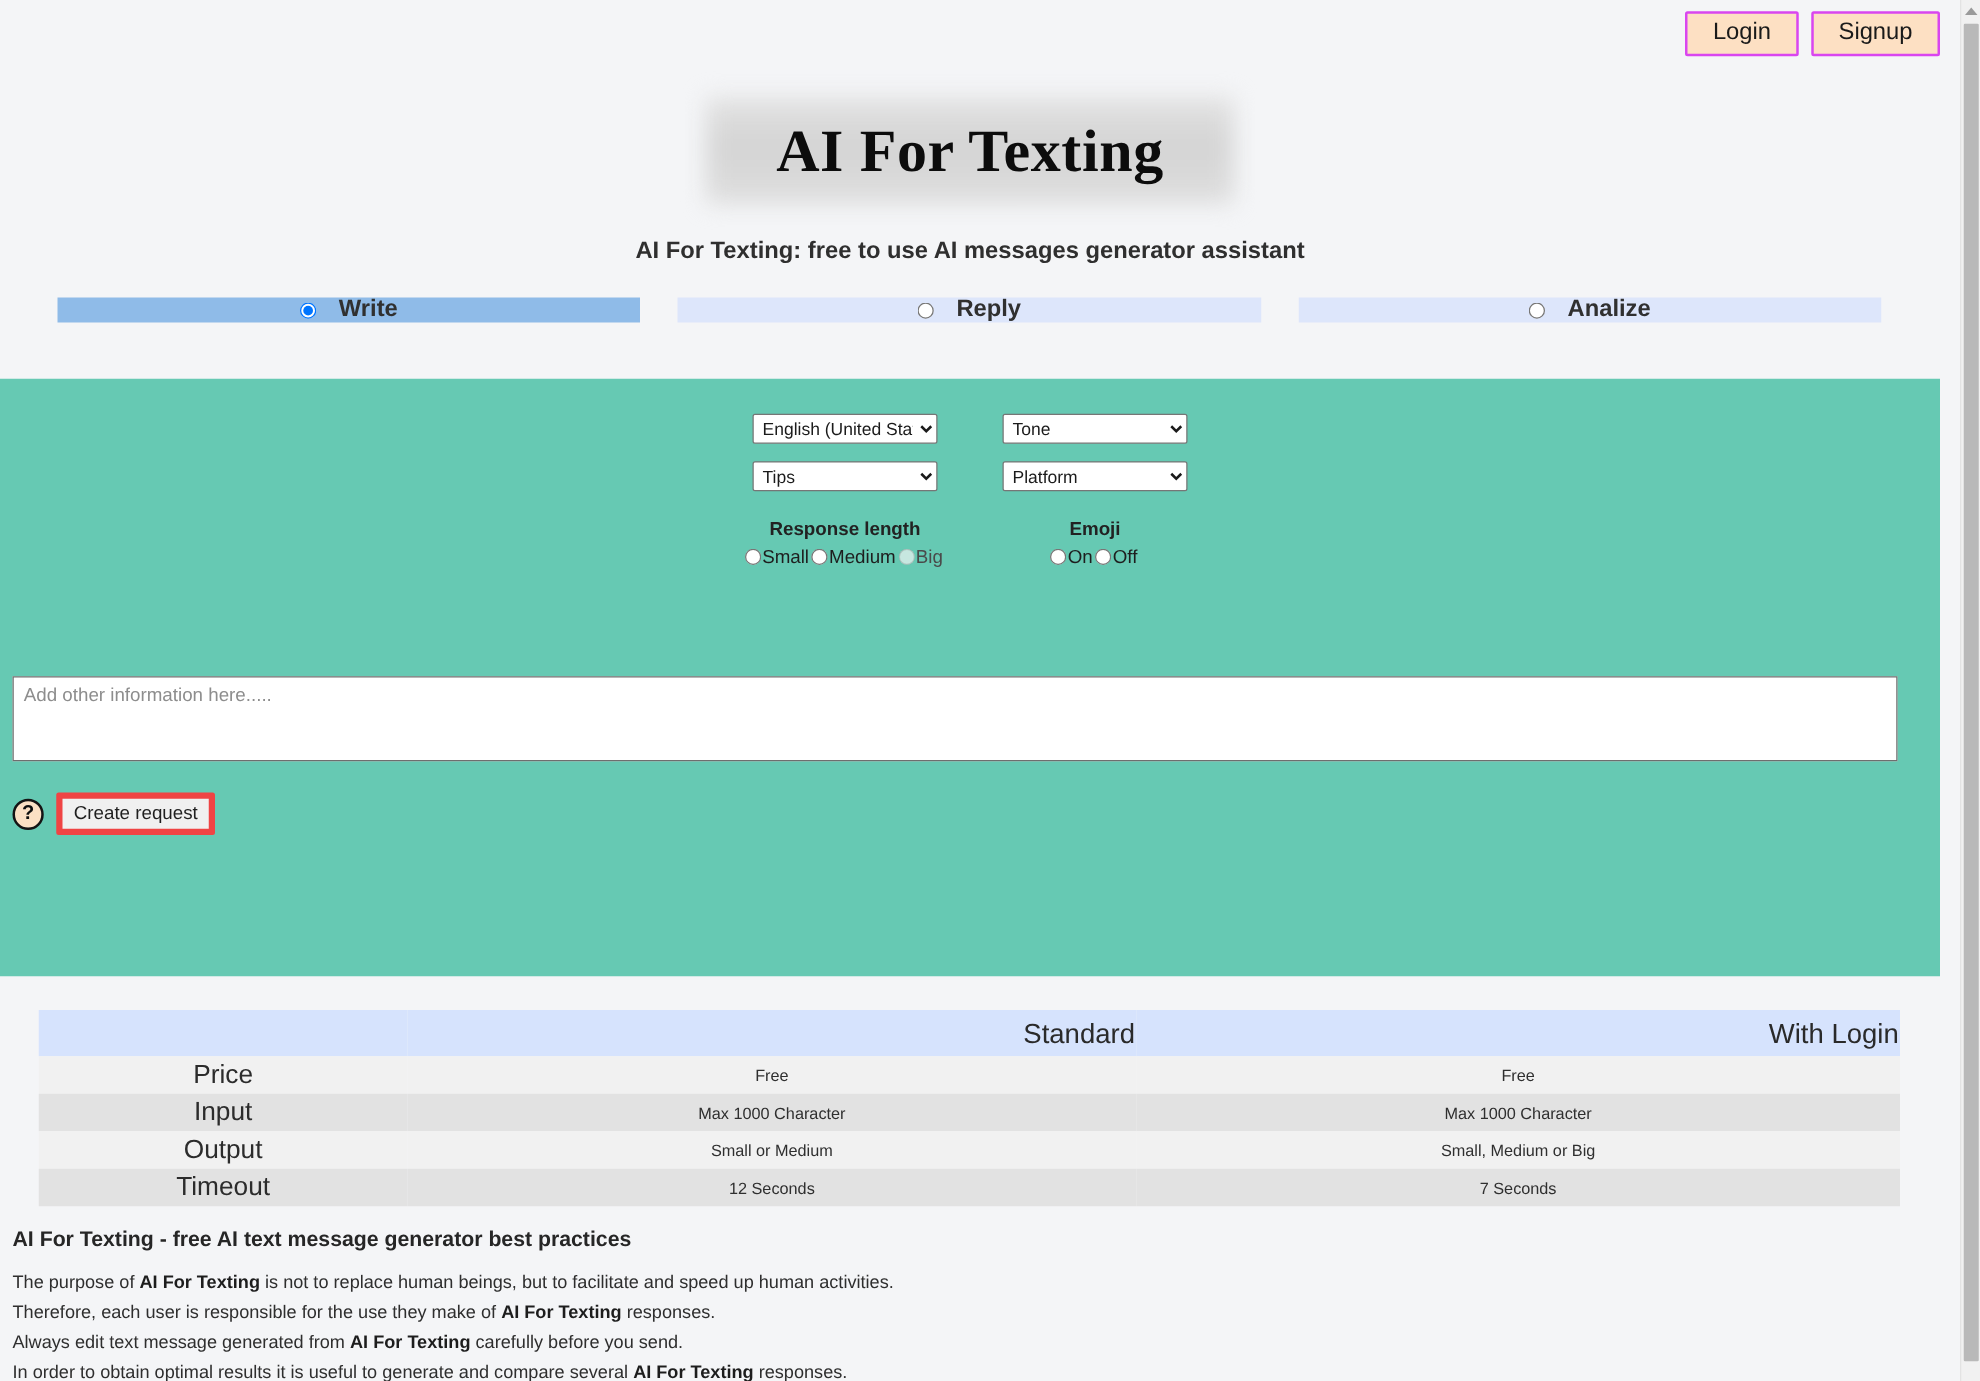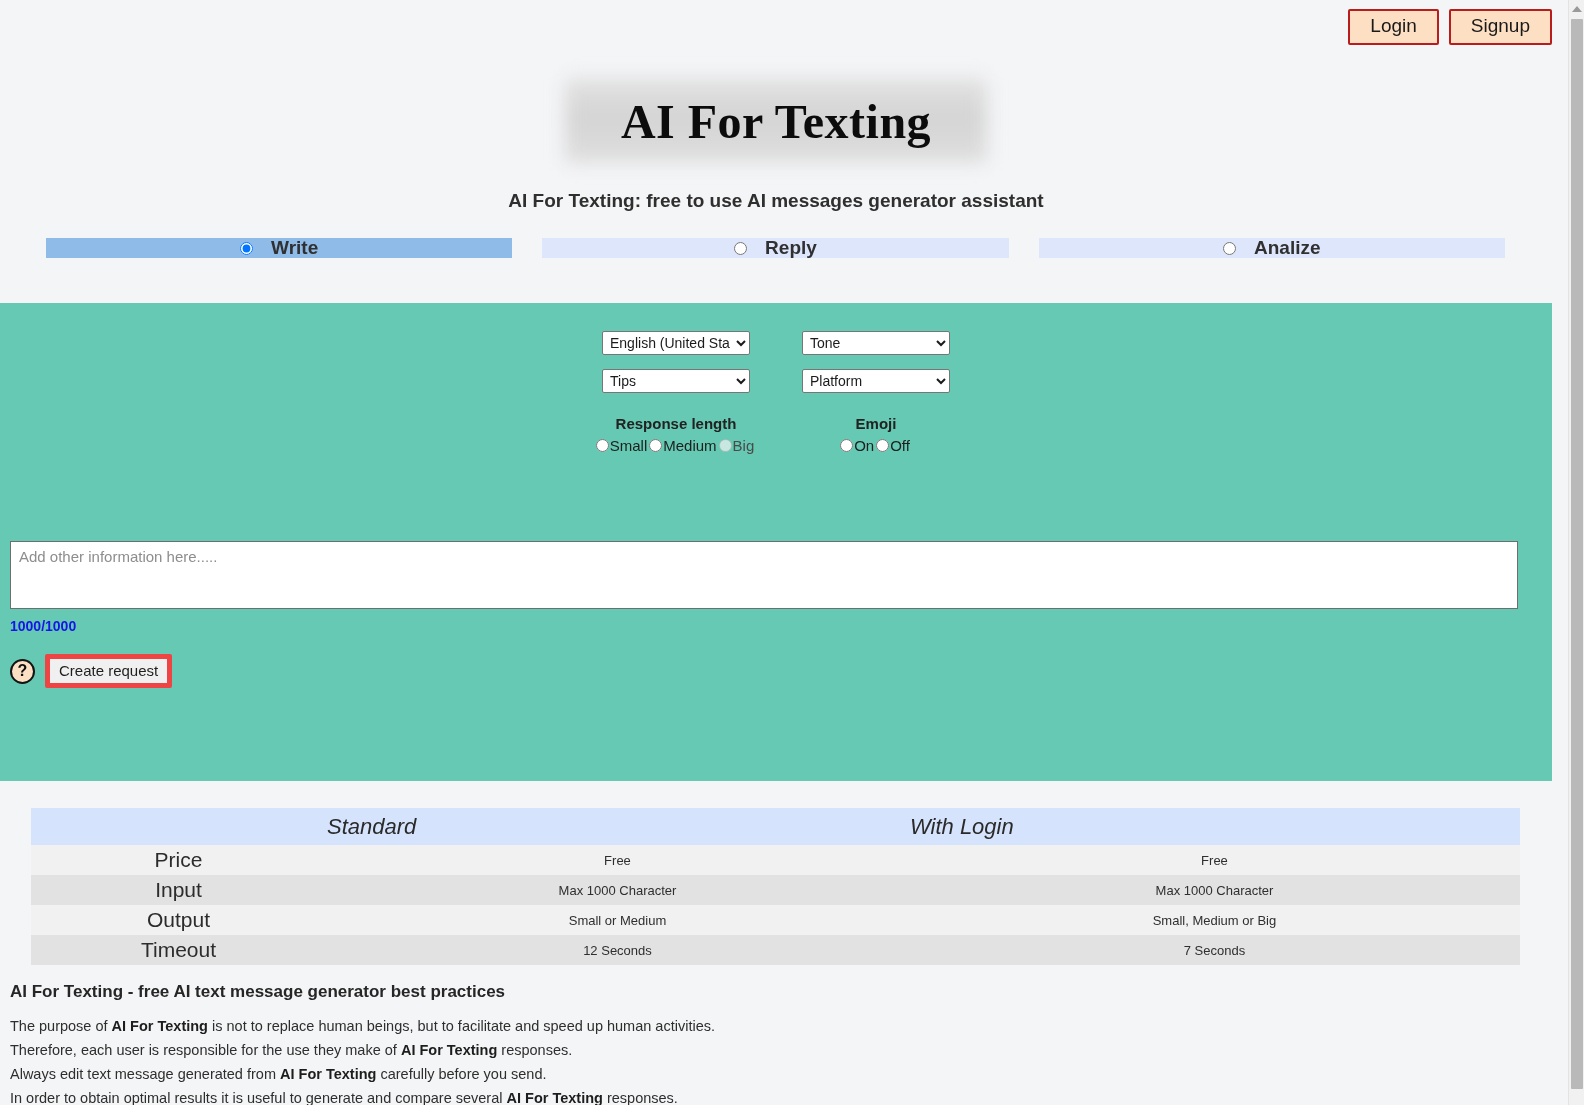--- a/index.html
+++ b/index.html
@@ -28,21 +28,21 @@
     right: 16px;
     display: flex;
     gap: 10px;
     z-index: 5;
   }
   .auth-btn {
     font-family: "Liberation Sans", sans-serif;
     font-size: 19px;
     color: #1a1a1a;
     background: #fde0c3;
-    border: 2px solid #b91c1c;
+    border: 2px solid #d946ef;
     border-radius: 2px;
     padding: 2px 20px 4px 20px;
     line-height: 26px;
     cursor: pointer;
   }
 
   
   .title-wrap {
     position: absolute;
     top: 78px;
@@ -249,22 +249,21 @@
     width: 1489px;
     border-collapse: collapse;
     font-family: "Liberation Sans", sans-serif;
   }
   .cmp th {
     background: #d6e3fd;
     font-size: 22px;
     font-weight: normal;
     color: #2a2a2a;
     height: 37px;
-    text-align: left;
-    font-style: italic;
+    text-align: right;
   }
   .cmp th.blank { width: 295px; }
   .cmp td.rowlabel {
     width: 295px;
     text-align: center;
     font-size: 21px;
     color: #2c2c2c;
     height: 30px;
   }
   .cmp td.val {
@@ -421,21 +420,20 @@
               <input type="radio" name="emoji" style="">
               <span>Off</span>
             </label>
           </div>
         </div>
       </div>
     </div>
 
     <div class="ta-wrap">
       <textarea class="info-input" placeholder="Add other information here....." style=""></textarea>
-      <div class="counter">1000/1000</div>
       <div class="action-row">
         <div class="help-icon">?</div>
         <button class="create-btn">Create request</button>
       </div>
     </div>
   </div>
 
   <table class="cmp">
     <thead>
       <tr>

